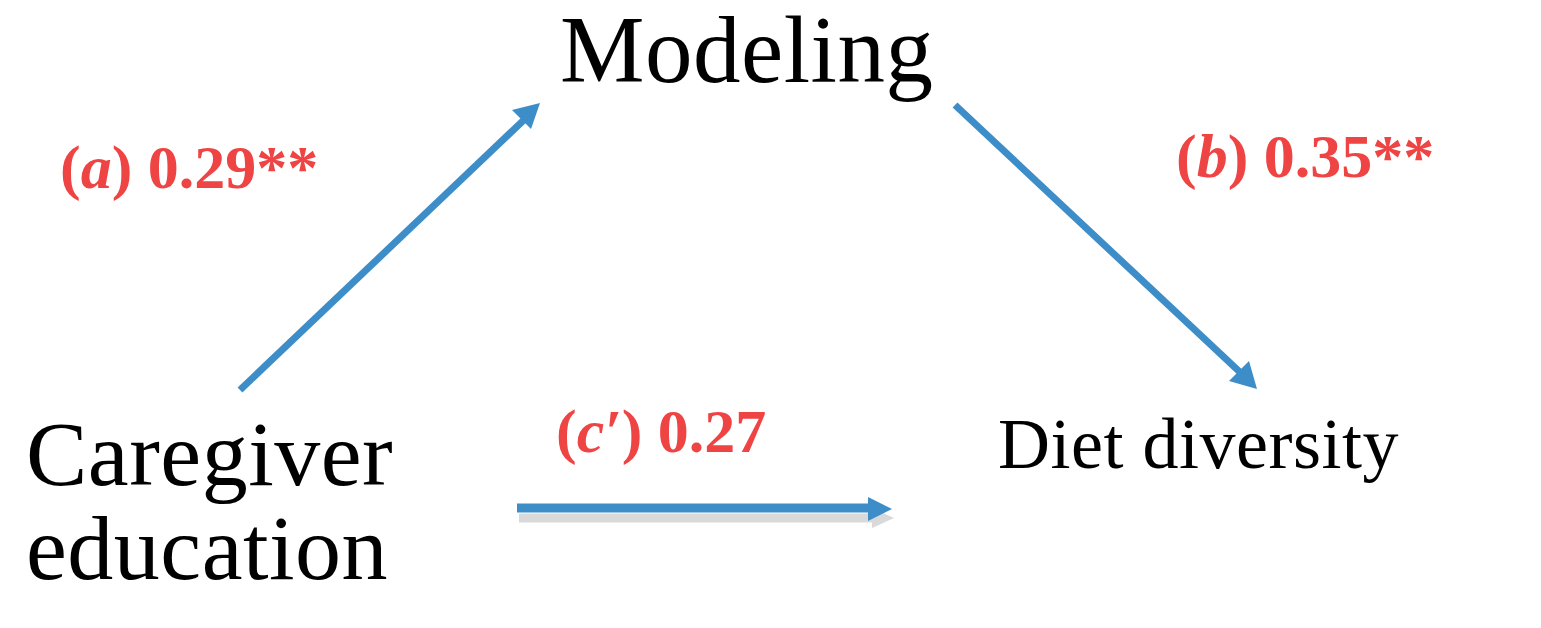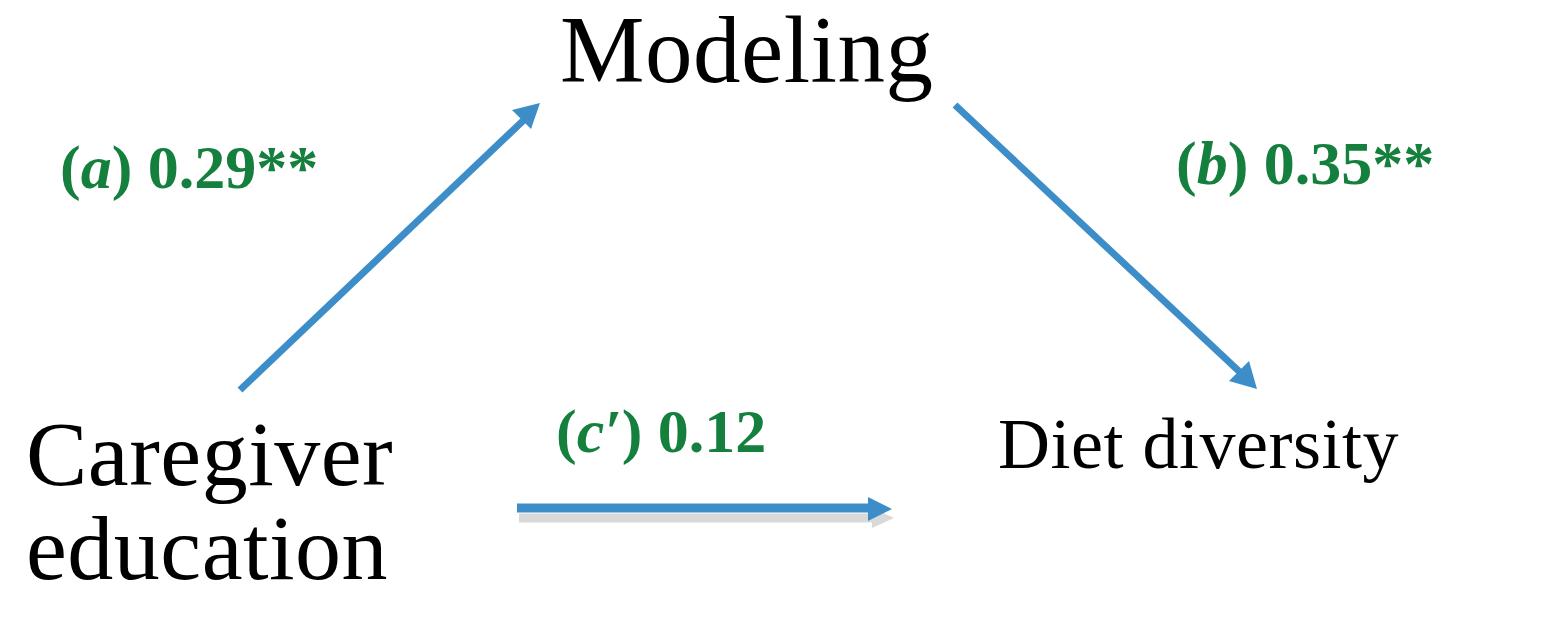--- a/index.html
+++ b/index.html
@@ -52,41 +52,41 @@
   }
 
   #node-diet-diversity {
     left: 998px;
     top: 408px;
     font-size: 72px;
   }
 
   .path-label {
     position: absolute;
-    color: #15803d;
+    color: #ef4444;
     font-family: "Liberation Serif", "DejaVu Serif", serif;
     font-weight: 700;
     font-size: 62px;
     white-space: pre;
     letter-spacing: 0px;
   }
 
   .path-label .sym {
     font-style: italic;
     font-weight: 700;
   }
 
   #label-path-a {
     left: 60px;
     top: 132px;
   }
 
   #label-path-b {
     left: 1176px;
-    top: 128px;
+    top: 121px;
   }
 
   #label-path-cprime {
     left: 556px;
     top: 396px;
   }
 </style>
 </head>
 <body>
 
@@ -115,15 +115,15 @@
   <div class="node-label" id="node-modeling"><span>Modeling</span></div>
 
   <div class="node-label" id="node-caregiver-education"><div>Caregiver</div><div>education</div></div>
 
   <div class="node-label" id="node-diet-diversity"><span>Diet diversity</span></div>
 
   <div class="path-label" id="label-path-a"><span>(</span><span class="sym">a</span><span>) 0.29**</span></div>
 
   <div class="path-label" id="label-path-b"><span>(</span><span class="sym">b</span><span>) 0.35**</span></div>
 
-  <div class="path-label" id="label-path-cprime"><span>(</span><span class="sym">c′</span><span>) 0.12</span></div>
+  <div class="path-label" id="label-path-cprime"><span>(</span><span class="sym">c′</span><span>) 0.27</span></div>
 
 </div>
 
 </body></html>

